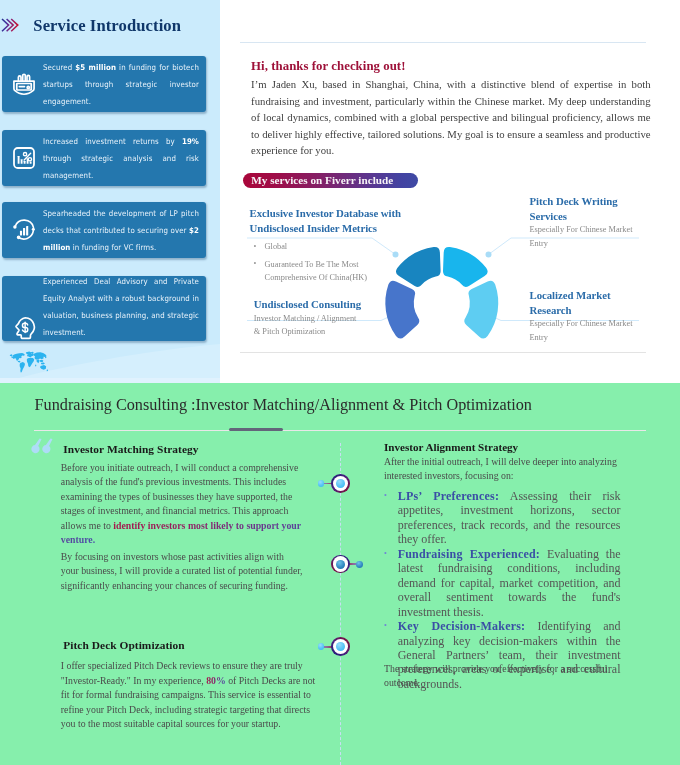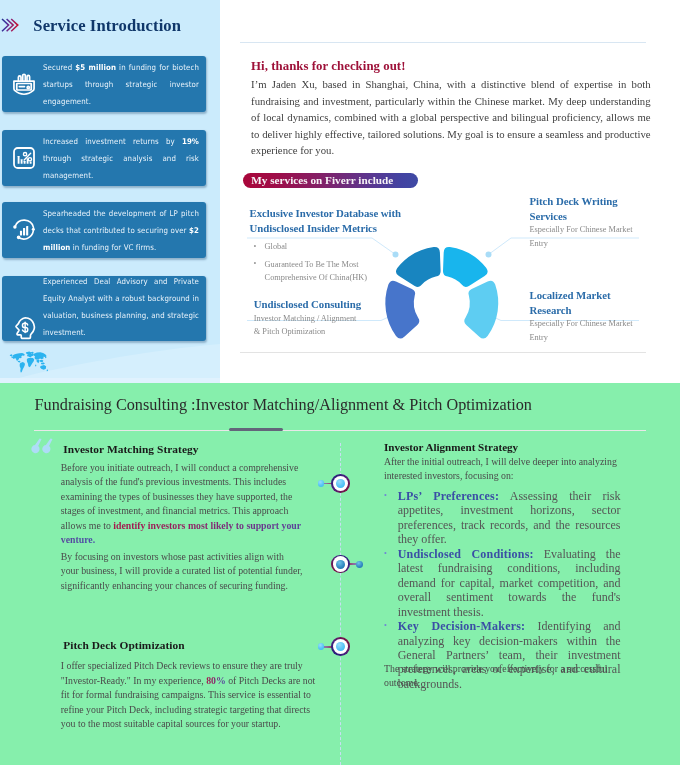--- a/index.html
+++ b/index.html
@@ -319,21 +319,21 @@
     <div class="bp b1p">Before you initiate outreach, I will conduct a comprehensive analysis of the fund's previous investments. This includes examining the types of businesses they have supported, the stages of investment, and financial metrics. This approach allows me to <b>identify investors most likely to support your venture.</b></div>
     <div class="bp b1p2">By focusing on investors whose past activities align with your business, I will provide a curated list of potential funder, significantly enhancing your chances of securing funding.</div>
 
     <div class="bh b2h">Pitch Deck Optimization</div>
     <div class="bp b2p">I offer specialized Pitch Deck reviews to ensure they are truly "Investor-Ready." In my experience, <b>80%</b> of Pitch Decks are not fit for formal fundraising campaigns. This service is essential to refine your Pitch Deck, including strategic targeting that directs you to the most suitable capital sources for your startup.</div>
 
     <div class="rh">Investor Alignment Strategy</div>
     <div class="rp rp1">After the initial outreach, I will delve deeper into analyzing interested investors, focusing on:</div>
     <ul class="rlist">
       <li><b>LPs’ Preferences:</b> Assessing their risk appetites, investment horizons, sector preferences, track records, and the resources they offer.</li>
-      <li><b>Undisclosed Conditions:</b> Evaluating the latest fundraising conditions, including demand for capital, market competition, and overall sentiment towards the fund's investment thesis.</li>
+      <li><b>Fundraising Experienced:</b> Evaluating the latest fundraising conditions, including demand for capital, market competition, and overall sentiment towards the fund's investment thesis.</li>
       <li><b>Key Decision-Makers:</b> Identifying and analyzing key decision-makers within the General Partners’ team, their investment preferences, areas of expertise, and cultural backgrounds.</li>
     </ul>
     <div class="rp rp2">The strategy will provide you effectively for a successful outcome.</div>
 
     <div class="tl-marker m1">
       <span class="mline"></span>
       <span class="msmall"></span>
       <span class="mring"></span>
       <span class="mcore"></span>
     </div>

